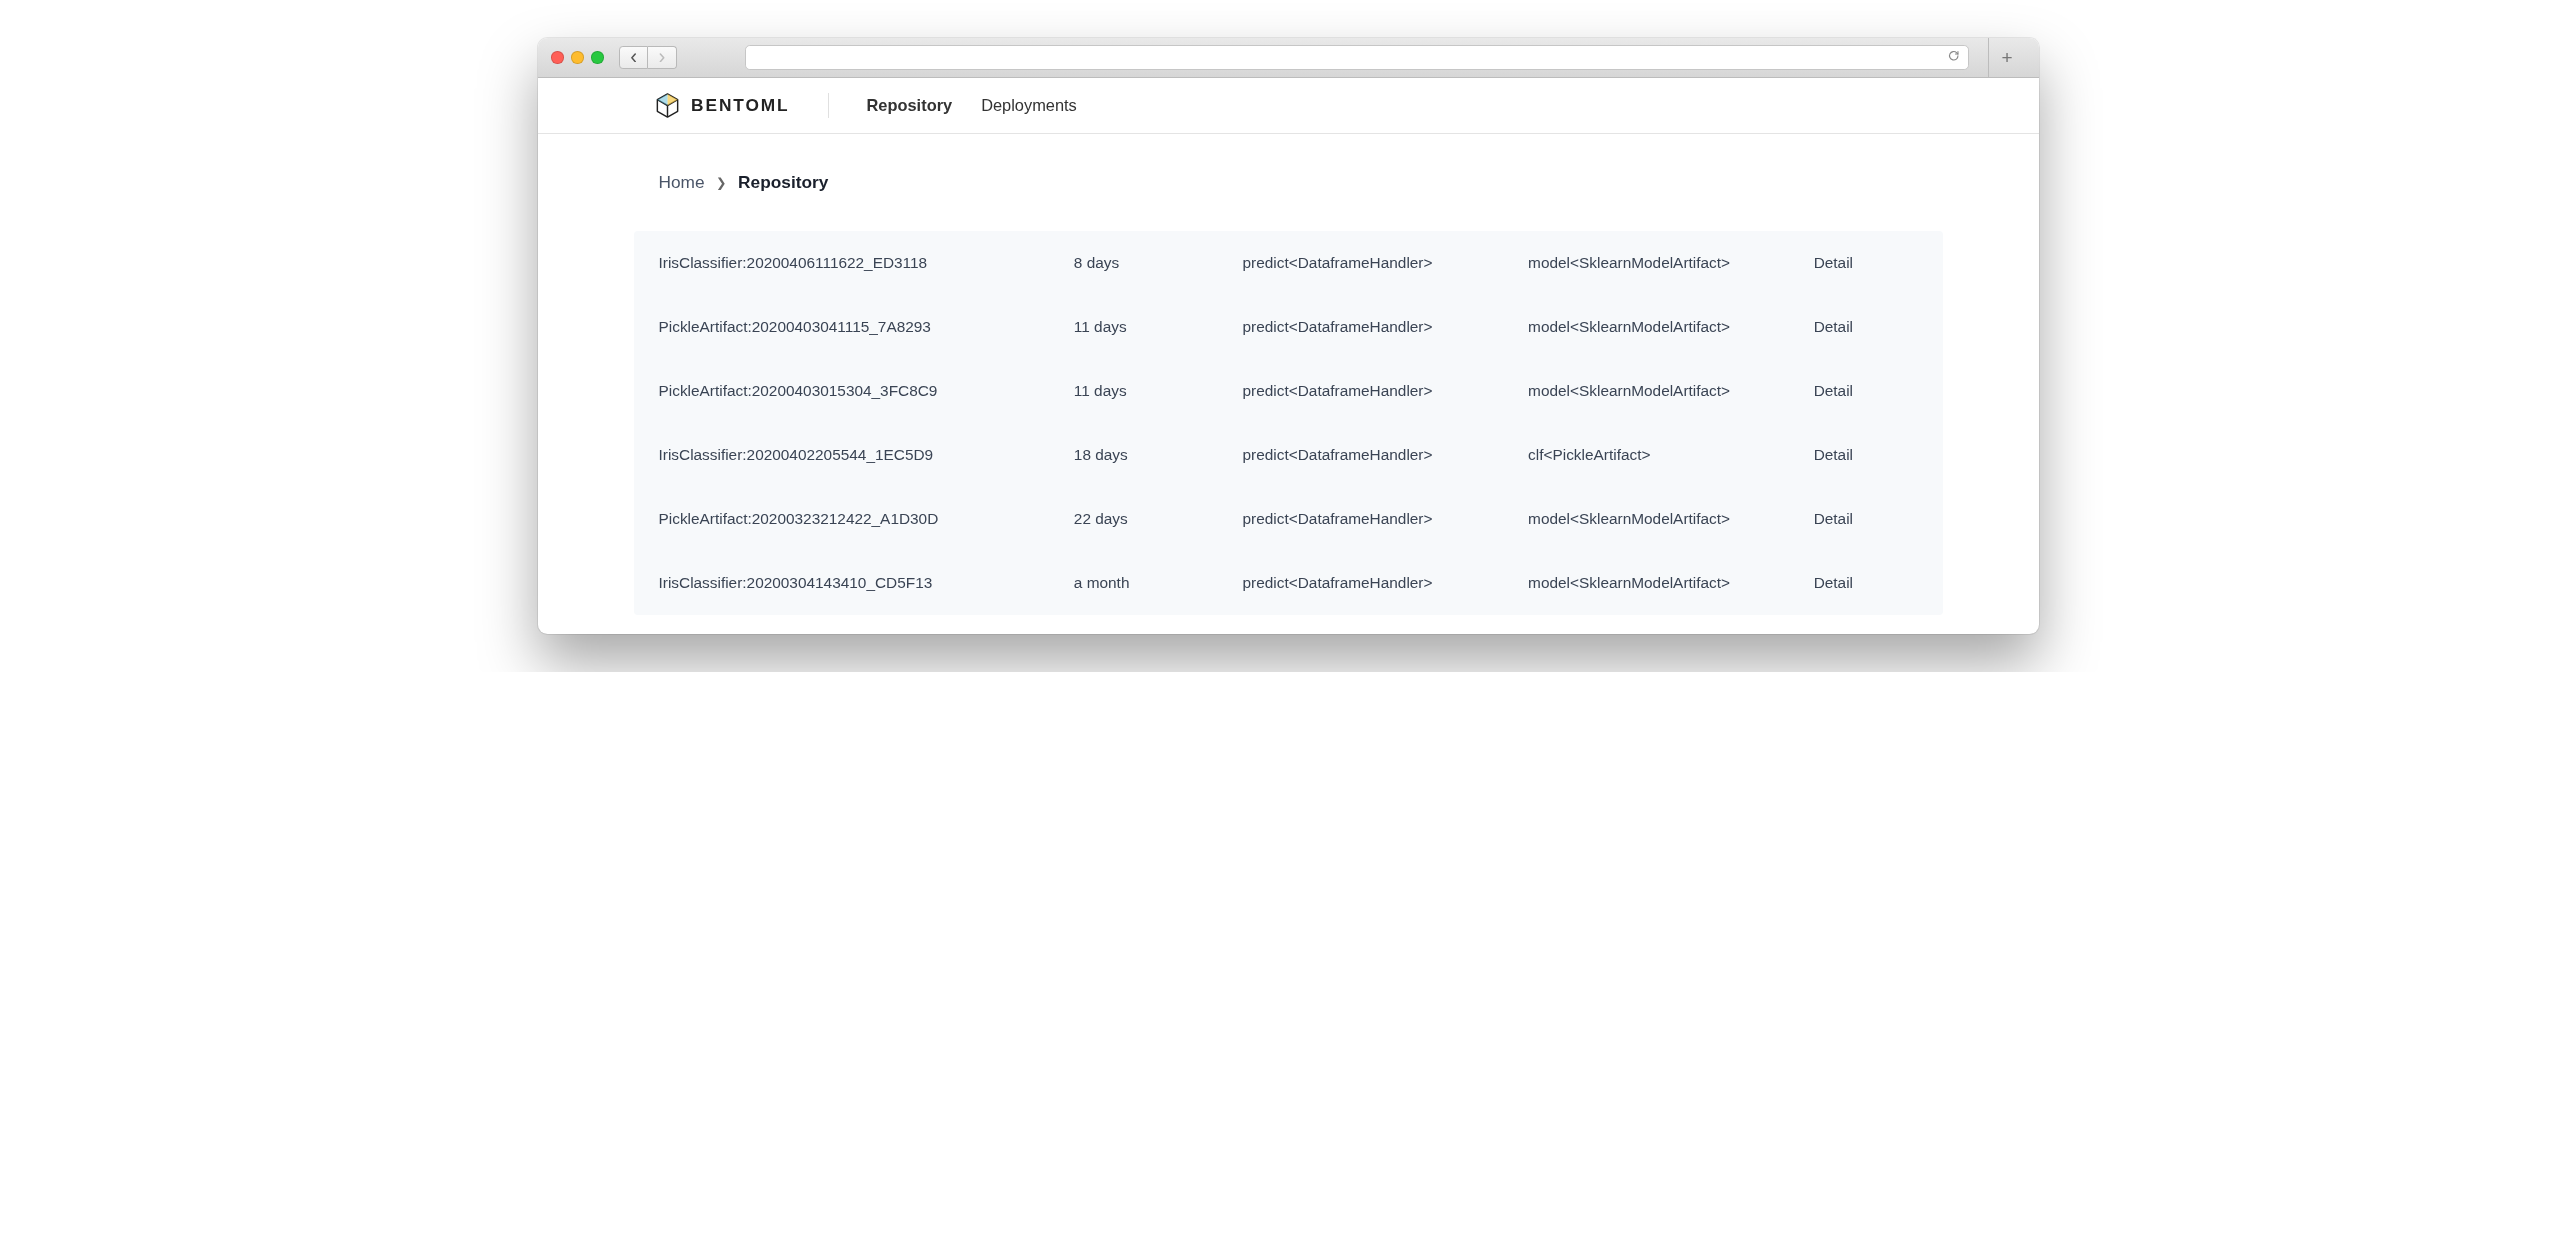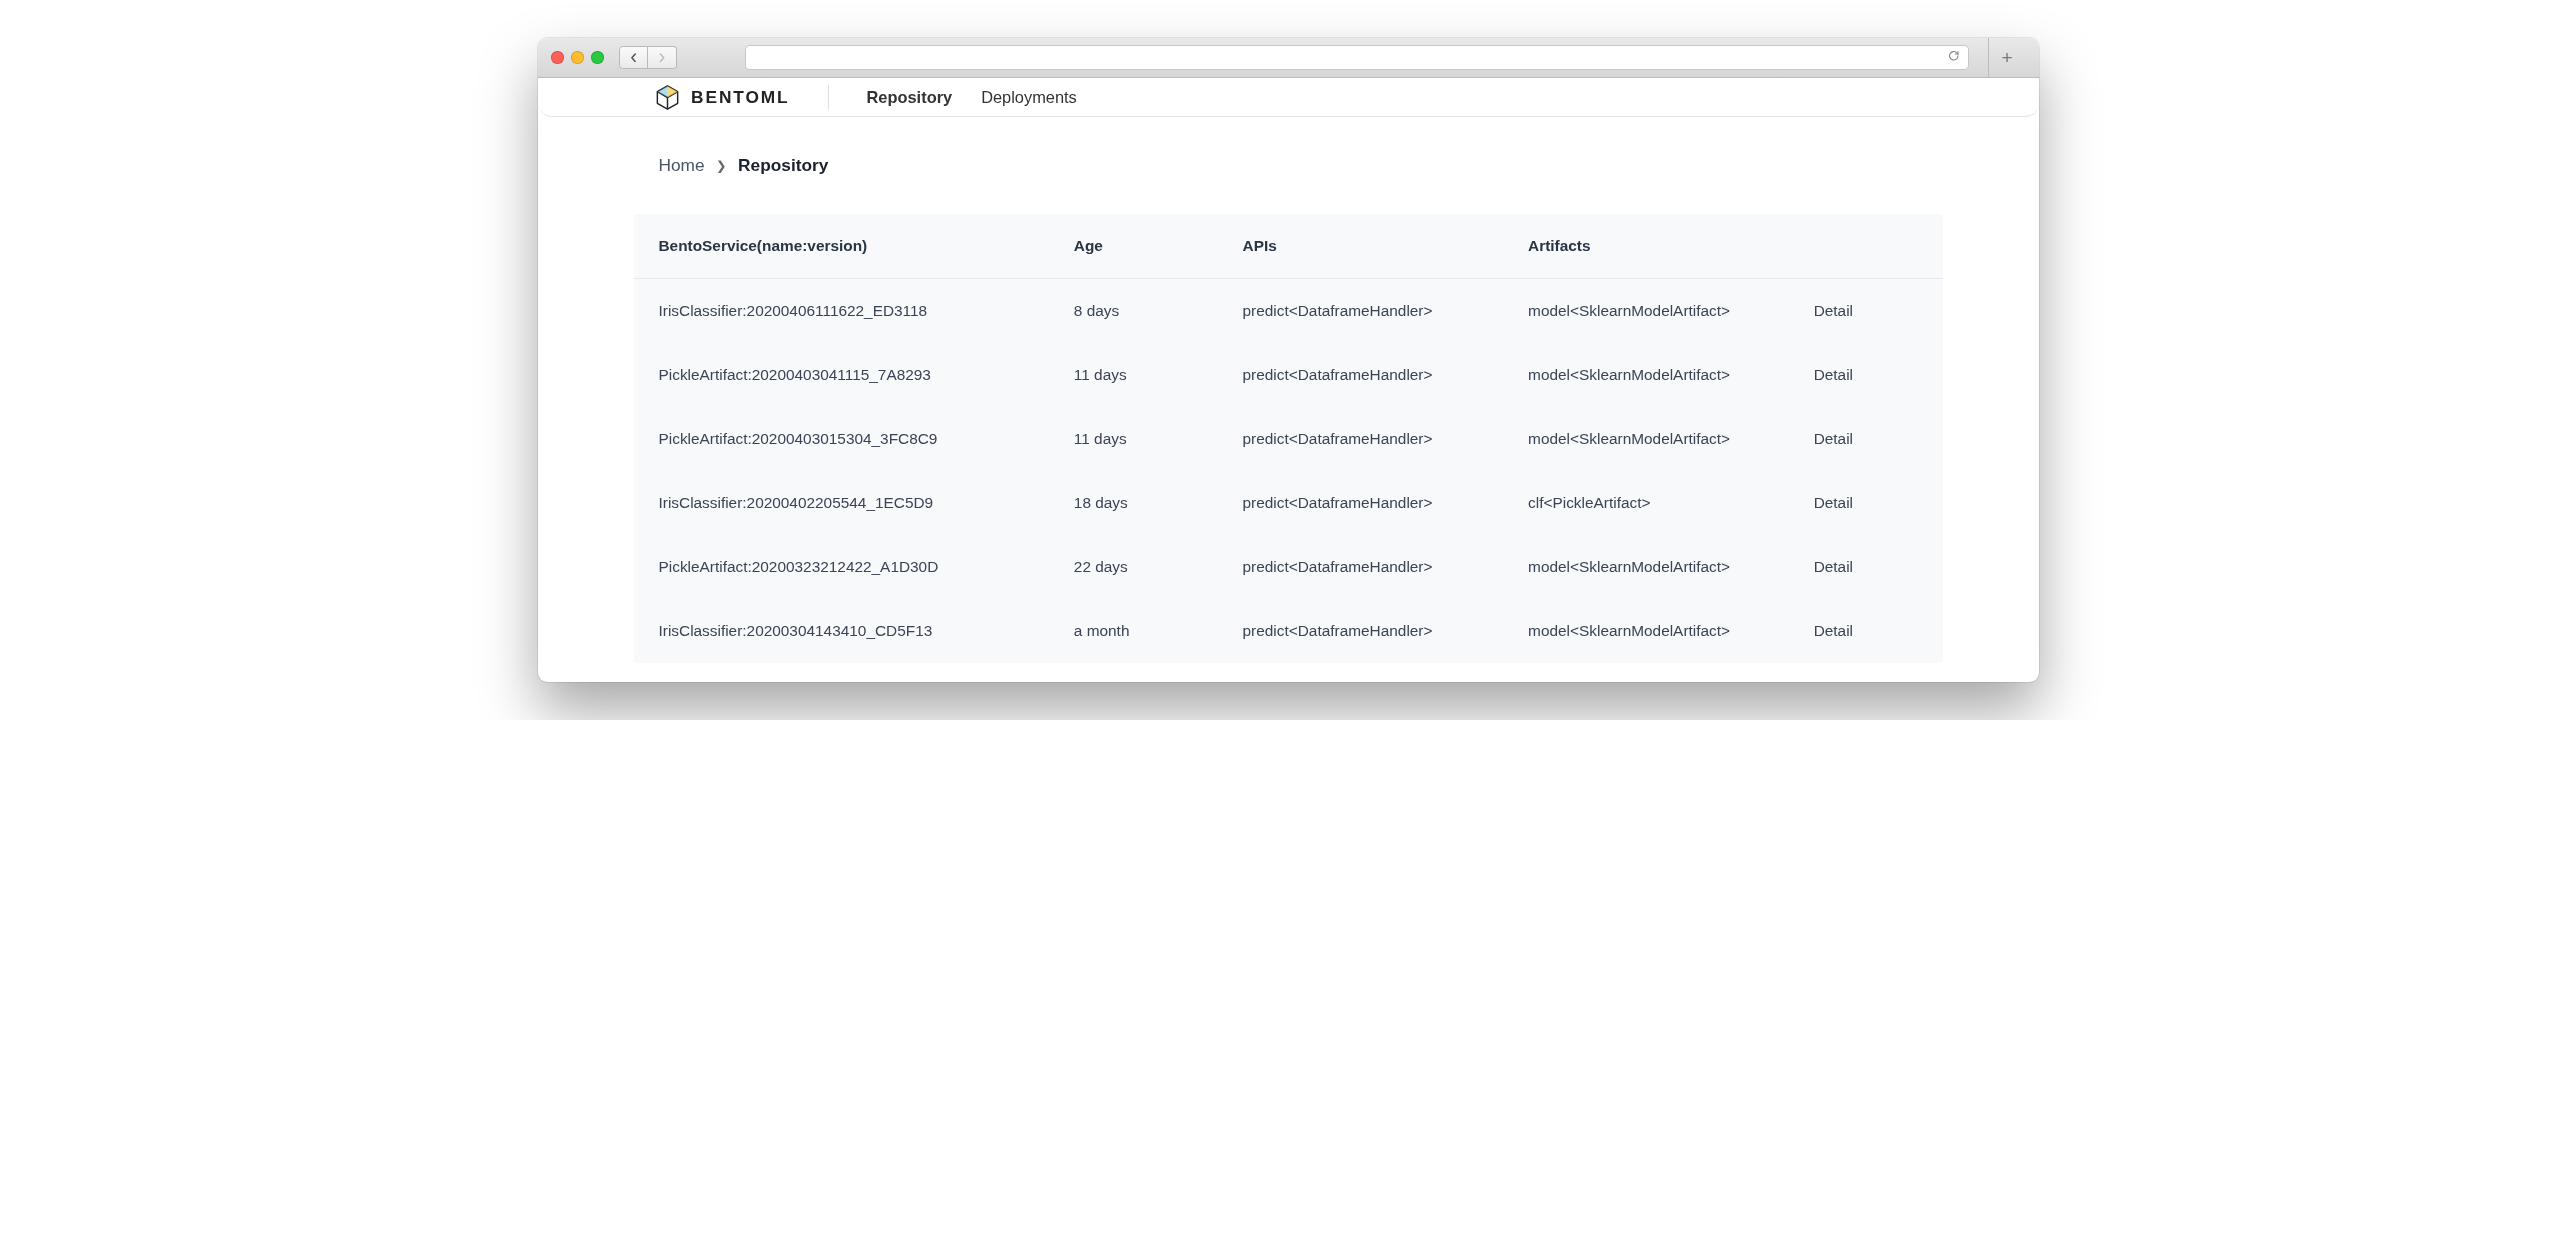--- a/index.html
+++ b/index.html
@@ -56,27 +56,26 @@
   color: #888;
 }
 .urlbar svg { width: 13.5px; height: 13.5px; }
 .plusbtn {
   width: 37px; height: 40px;
   border-left: 1px solid #bcbcbc;
   display: flex; align-items: center; justify-content: center;
   color: #777; font-size: 19px;
 }
 .topnav {
-  height: 39px;
+  height: 56px;
   border-bottom: 1px solid #e4e4e4;
   display: flex;
   align-items: center;
   padding: 16px 115px;
   gap: 38px;
-  border-radius: 14px;
 }
 .logo { display: flex; align-items: center; gap: 9.6px; }
 .logo-text { font-weight: 600; letter-spacing: 1.9px; font-size: 17.3px; color: #222; }
 .logo-icon { width: 29px; height: 29px; }
 .divider { width: 1px; height: 25px; background: #e0e0e0; }
 .tabs { display: flex; gap: 29px; }
 .tab { font-size: 16.4px; color: #333; cursor: pointer; }
 .tab.active { font-weight: 700; }
 .content { padding: 38px 96px 19px; }
 .breadcrumb { display: flex; align-items: center; gap: 11.5px; font-size: 17.3px; color: #4a5568; margin-bottom: 38px; padding-left: 25px; }
@@ -157,27 +156,20 @@
   </div>
 
   <div class="content">
     <div class="breadcrumb">
       <span class="crumb-link">Home</span>
       <span class="chev">❯</span>
       <span class="current">Repository</span>
     </div>
 
     <div class="table-wrap">
-      <div class="thead">
-        <div>BentoService(name:version)</div>
-        <div>Age</div>
-        <div>APIs</div>
-        <div>Artifacts</div>
-        <div></div>
-      </div>
       <div id="rows">
           <div class="trow">
             <div>IrisClassifier:20200406111622_ED3118</div>
             <div>8 days</div>
             <div>predict&lt;DataframeHandler&gt;</div>
             <div>model&lt;SklearnModelArtifact&gt;</div>
             <div class="detail">Detail</div>
           </div>
           <div class="trow">
             <div>PickleArtifact:20200403041115_7A8293</div>

